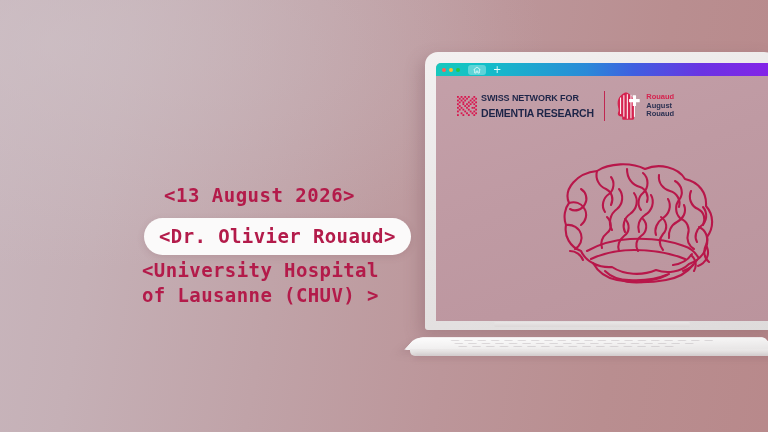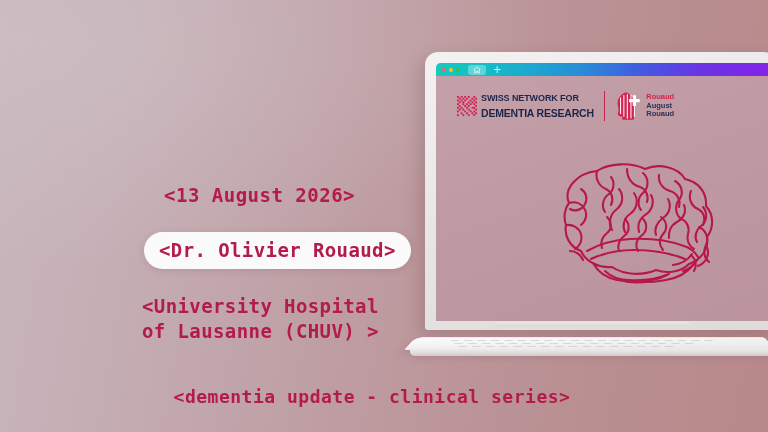--- a/index.html
+++ b/index.html
@@ -19,33 +19,33 @@
   }
 
   
   .left-col{position:absolute;left:0;top:0;width:400px;height:304px;z-index:6;}
   .date-line{
     position:absolute;left:164px;top:184px;
     font-size:19px;letter-spacing:.5px;color:#b31b4a;
     font-weight:700;white-space:nowrap;
   }
   .name-pill{
-    position:absolute;left:144px;top:232px;
+    position:absolute;left:144px;top:218px;
     background:#fbfafa;border-radius:22px;
     padding:7px 15px 8px 15px;
     box-shadow:0 2px 7px rgba(120,70,85,.18);
     white-space:nowrap;
   }
   .name-pill span{
     font-size:19px;letter-spacing:.4px;color:#b31b4a;font-weight:700;
   }
   .affil{
     position:absolute;left:142px;top:258px;
     font-size:19px;line-height:1.33;letter-spacing:.4px;
-    color:#b31b4a;font-weight:700;white-space:pre;margin-top:36px;
+    color:#b31b4a;font-weight:700;white-space:pre;
   }
   .tagline{
     position:absolute;left:0;top:386px;width:744px;text-align:center;
     font-size:18px;letter-spacing:.5px;color:#b31b4a;font-weight:700;
     white-space:nowrap;z-index:6;
   }
 
   
   .laptop{position:absolute;left:404px;top:52px;width:372px;height:300px;z-index:4;}
   .lid{
@@ -141,21 +141,20 @@
     <div class="date-line">&lt;13 August 2026&gt;</div>
 
     <div class="name-pill">
       <span>&lt;Dr. Olivier Rouaud&gt;</span>
     </div>
 
     <div class="affil">&lt;University Hospital
 of Lausanne (CHUV) &gt;</div>
   </div>
 
-  <div class="tagline">&lt;dementia update - clinical series&gt;</div>
 
   <div class="laptop">
 
     <div class="lid">
       <div class="screen">
 
         <div class="chrome-bar">
           <div class="dots">
             <span class="dot r"></span>
             <span class="dot y"></span>

